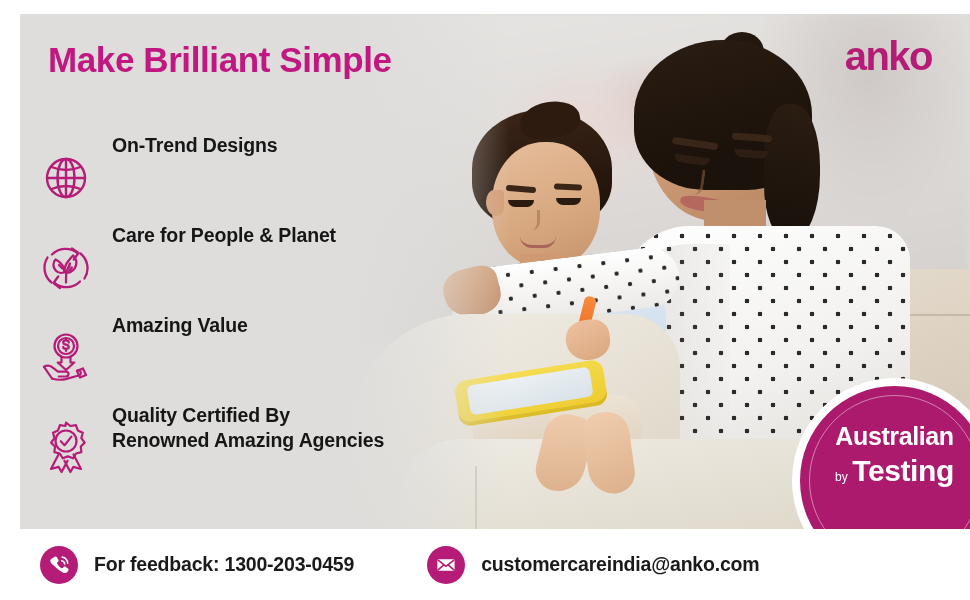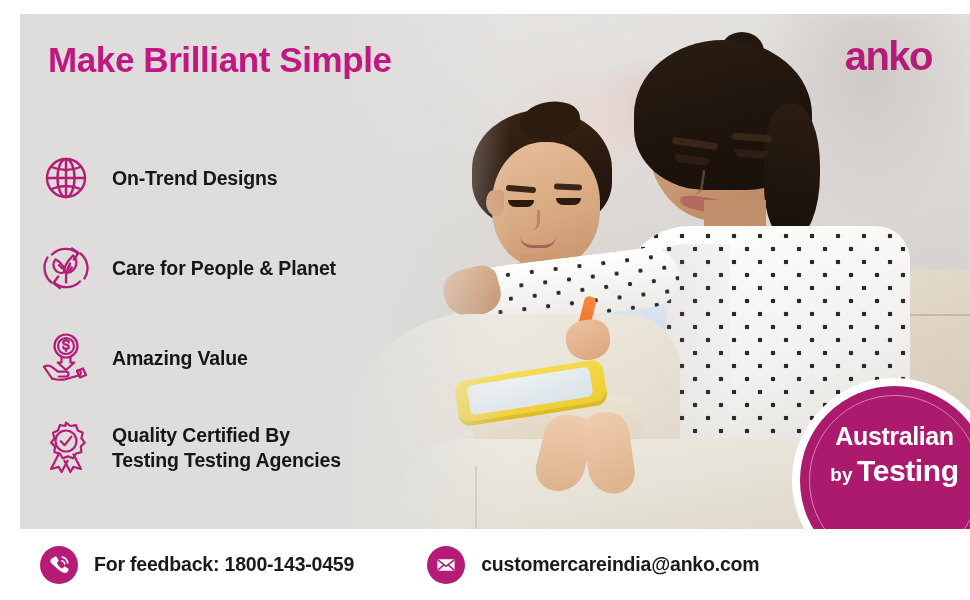--- a/index.html
+++ b/index.html
@@ -285,21 +285,21 @@
     position:absolute; right:38px; top:36px; z-index:40;
     font-size:40px; font-weight:bold; letter-spacing:-1.5px;
     color:#b51c78; line-height:1;
   }
 
   
   #features {
     position:absolute; left:30px; top:133px; width:420px; z-index:40;
   }
   .feature {
-    display:flex; align-items:center; height:90px;
+    display:flex; height:90px;
   }
   .feature-icon {
     width:72px; min-width:72px; display:flex; align-items:center; justify-content:center;
   }
   .feature-icon svg { display:block; }
   .feature-label {
     font-size:19.5px; font-weight:bold; color:#161616;
     line-height:1.28; letter-spacing:-0.15px; padding-left:10px;
   }
 
@@ -319,21 +319,21 @@
   .badge-inner-ring {
     position:absolute; left:17px; top:17px; width:171px; height:171px;
     border:1px solid rgba(255,255,255,.45); border-radius:50%;
   }
   .badge-text {
     position:absolute; left:0; top:46px; width:205px;
     text-align:center; color:#ffffff; line-height:1.0;
   }
   .badge-line1 { font-size:25px; font-weight:bold; letter-spacing:-0.4px; }
   .badge-line2 { margin-top:7px; white-space:nowrap; }
-  .badge-by { font-size:19px; font-weight:bold; }
+  .badge-by { font-size:12px; font-weight:normal; }
   .badge-design { font-size:30px; font-weight:bold; letter-spacing:-0.4px; }
 
   
   #footer {
     position:absolute; left:0; top:529px; width:970px; height:71px;
     background:#ffffff; display:flex; align-items:center; z-index:60;
   }
   .contact { display:flex; align-items:center; }
   #contact-phone { margin-left:40px; }
   #contact-email { margin-left:73px; }
@@ -473,21 +473,21 @@
       <span class="feature-icon">
         <svg width="54" height="56" viewBox="0 0 54 56" fill="none" stroke="#b51c78" stroke-width="2.2" stroke-linecap="round" stroke-linejoin="round">
           <path d="M27 2.5 31.4 6l5.5-.9 1.9 5.3 5 2.4-1.5 5.4 3.4 4.4-3.9 3.9.6 5.6-5.4 1.4-2.9 4.8-5.2-1.9-5.2 1.9-2.9-4.8-5.4-1.4.6-5.6-3.9-3.9 3.4-4.4-1.5-5.4 5-2.4 1.9-5.3 5.5.9z"></path>
           <circle cx="27" cy="21" r="10.5"></circle>
           <path d="M21.8 21.2 25.6 25.2 32.4 16.6"></path>
           <path d="M19.5 34.5 12 49l7.6-2.1 3 5.1 6-11.3"></path>
           <path d="M34.5 34.5 42 49l-7.6-2.1-3 5.1-6-11.3"></path>
         </svg>
       </span>
       <span class="feature-label" style="white-space:pre-line">Quality Certified By
-Testing Testing Agencies</span>
+Renowned Amazing Agencies</span>
     </div>
 
   </div>
 
   <div id="badge">
     <div class="badge-ring"></div>
     <div class="badge-disc"></div>
     <div class="badge-inner-ring"></div>
     <div class="badge-text">
       <div class="badge-line1">Australian</div>
@@ -501,21 +501,21 @@
   <div id="footer">
 
     <div class="contact" id="contact-phone">
       <span class="contact-badge">
         <svg width="22" height="22" viewBox="0 0 24 24" fill="#ffffff">
           <path d="M7.4 3.1c.7-.5 1.7-.3 2.2.5l1.7 2.6c.4.7.3 1.6-.3 2.1l-1 .9c-.3.3-.4.7-.2 1 .5 1.1 1.3 2.2 2.2 3.1.9.9 2 1.7 3.1 2.2.4.2.8.1 1-.2l.9-1c.5-.6 1.4-.7 2.1-.3l2.6 1.7c.8.5 1 1.5.5 2.2l-1.2 1.7c-.7 1-2 1.4-3.2 1.1-2.5-.7-5.4-2.4-7.9-4.9S3.4 11 2.7 8.5c-.3-1.2.1-2.5 1.1-3.2l1.8-1.2z"></path>
           <path d="M15.2 4.2a.85.85 0 0 1 .2-1.65 8.4 8.4 0 0 1 6.9 7.5.85.85 0 0 1-1.7.15 6.7 6.7 0 0 0-5.4-6z"></path>
           <path d="M14.6 8.2a.85.85 0 0 1 .35-1.6 4.8 4.8 0 0 1 4.1 4.3.85.85 0 0 1-1.7.1 3.1 3.1 0 0 0-2.75-2.8z"></path>
         </svg>
       </span>
-      <span class="contact-text">For feedback: 1800-143-0459</span>
+      <span class="contact-text">For feedback: 1300-203-0459</span>
     </div>
 
     <div class="contact" id="contact-email">
       <span class="contact-badge">
         <svg width="22" height="22" viewBox="0 0 24 24" fill="none" stroke="#ffffff" stroke-width="1.9" stroke-linejoin="round">
           <rect x="2.6" y="5.8" width="18.8" height="12.4" rx="1.4" fill="#ffffff" stroke="none"></rect>
           <path d="M3.4 6.8 12 13.4 20.6 6.8" stroke="#b51c78" stroke-width="1.7" fill="none" stroke-linecap="round"></path>
           <path d="M3.4 17.4 9.6 11.8M20.6 17.4 14.4 11.8" stroke="#b51c78" stroke-width="1.7" fill="none" stroke-linecap="round"></path>
         </svg>
       </span>

